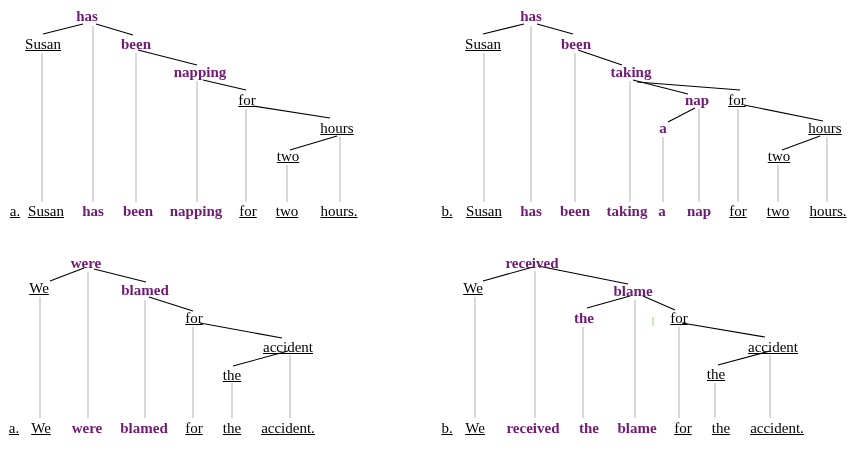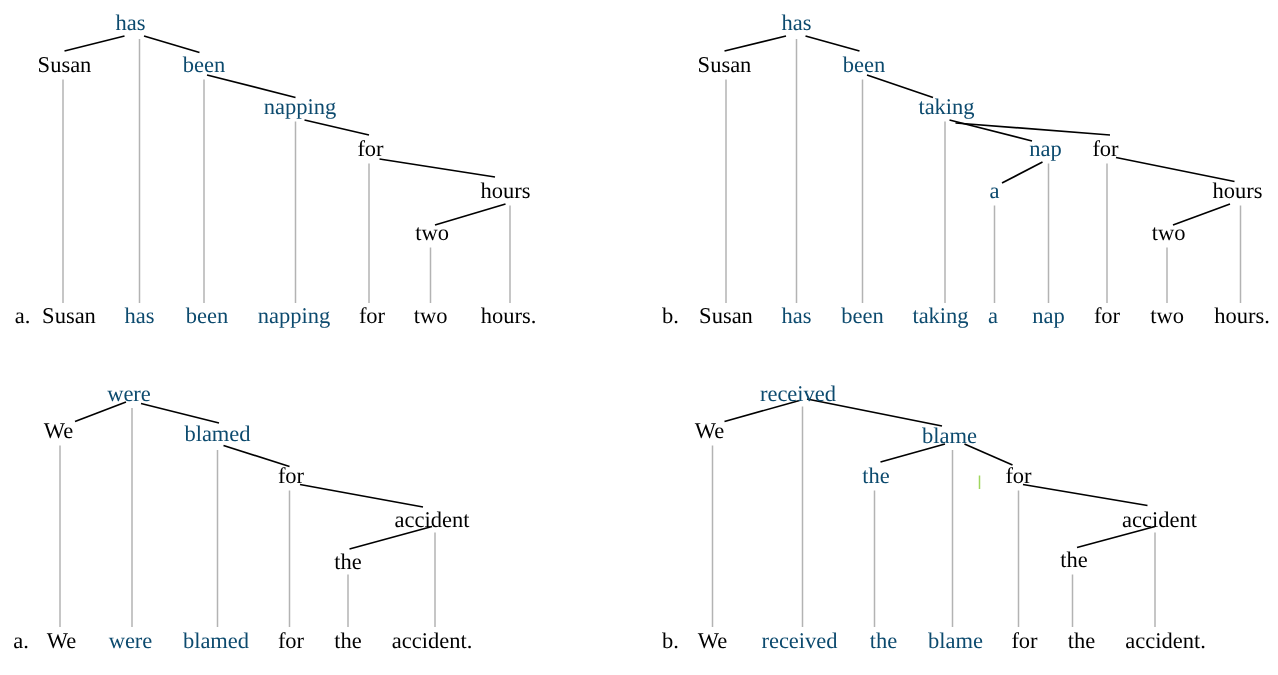--- a/index.html
+++ b/index.html
@@ -23,22 +23,22 @@
     top: 0;
     width: 852px;
     height: 450px;
   }
   .word {
     position: absolute;
     transform: translateX(-50%);
     white-space: nowrap;
     color: #000000;
   }
-  .word.green { color: #0c4a6e; }
-  .word.black { color: #000000; }
+  .word.green { color: #701a75; font-weight: bold; }
+  .word.black { color: #000000; text-decoration: underline; }
 </style>
 </head>
 <body>
 
 <div id="canvas">
   <svg id="lines" xmlns="http://www.w3.org/2000/svg" width="852" height="450">
       <line x1="42" y1="53" x2="42" y2="202" stroke="#b3b3b3" stroke-width="1"></line>
       <line x1="93" y1="26" x2="93" y2="202" stroke="#b3b3b3" stroke-width="1"></line>
       <line x1="136" y1="53" x2="136" y2="202" stroke="#b3b3b3" stroke-width="1"></line>
       <line x1="197" y1="81" x2="197" y2="202" stroke="#b3b3b3" stroke-width="1"></line>

